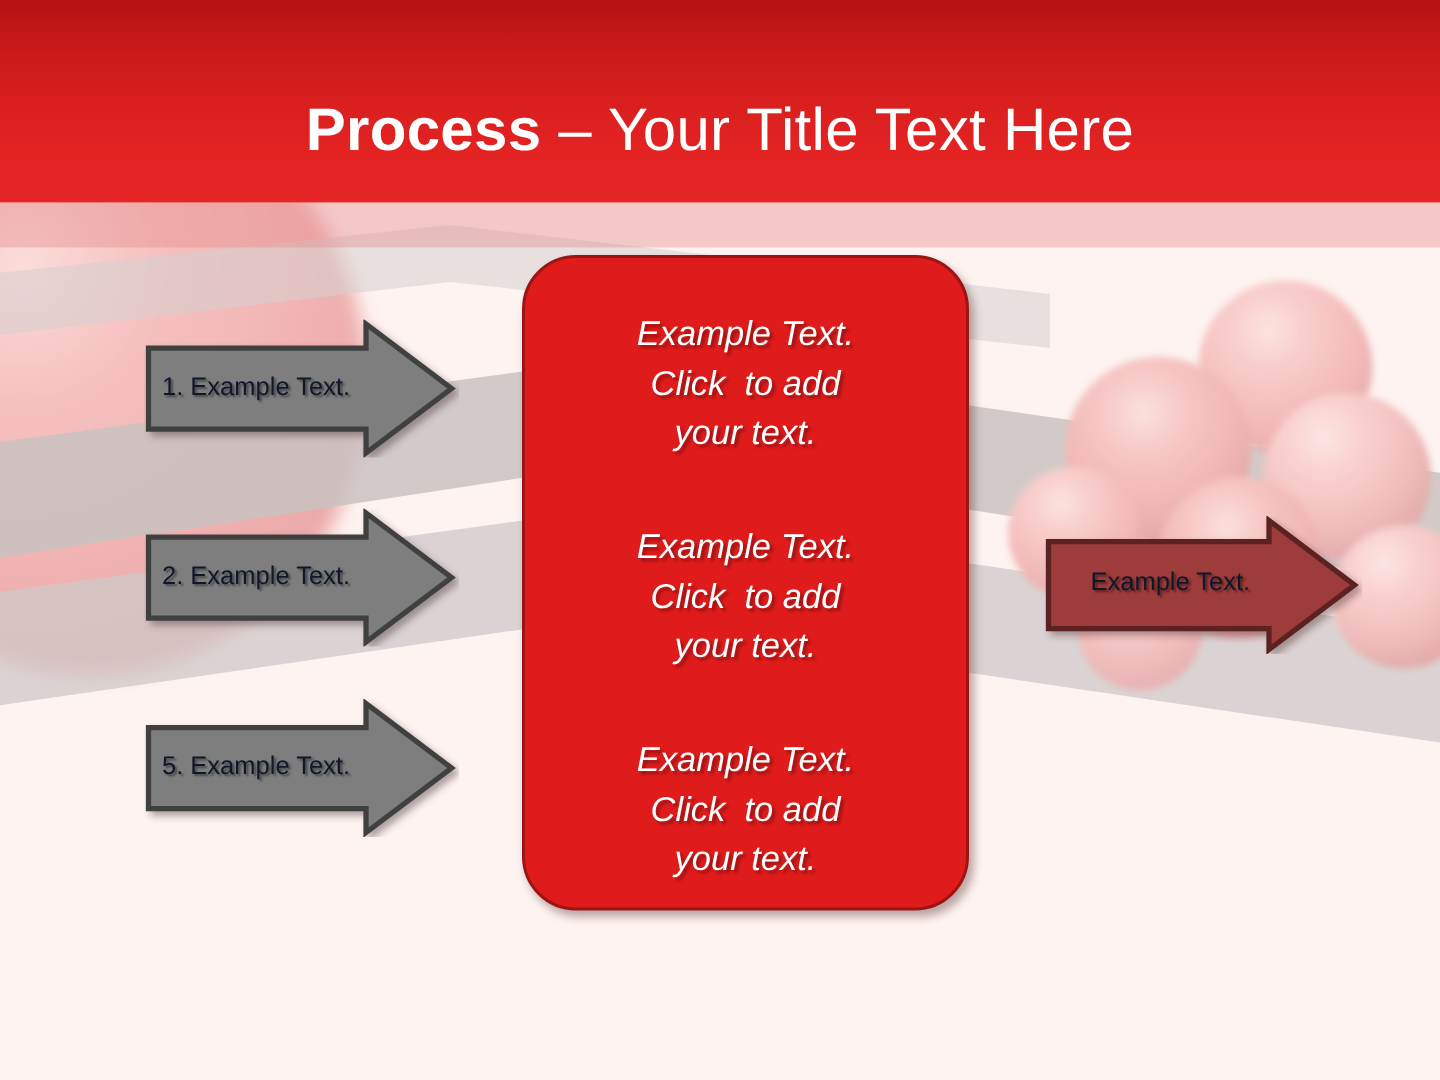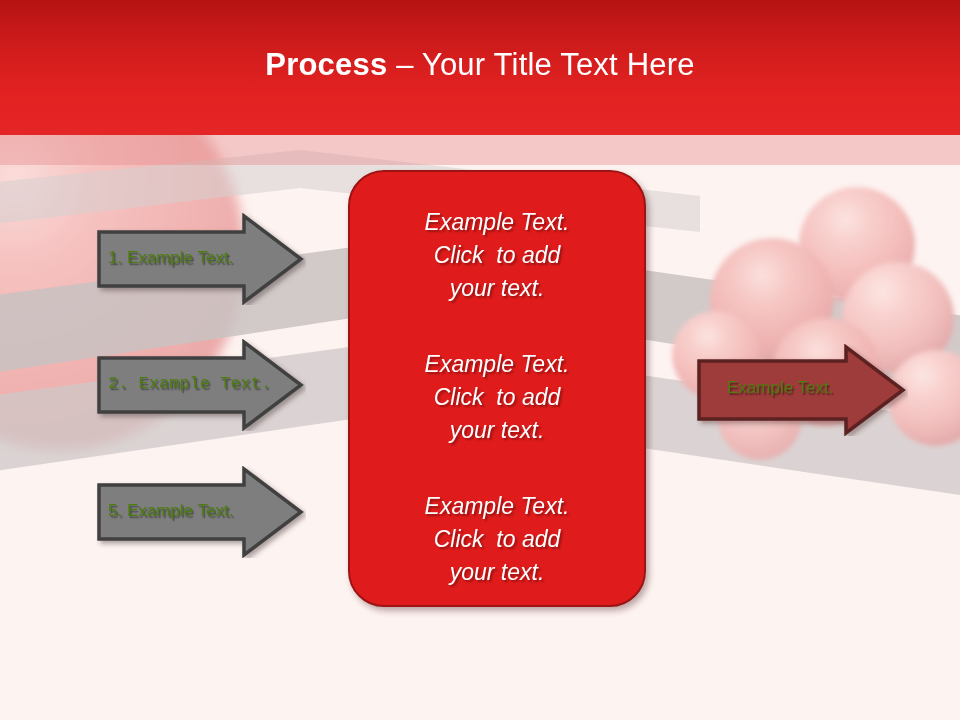--- a/index.html
+++ b/index.html
@@ -55,39 +55,39 @@
     top: 135px;
     width: 960px;
     height: 30px;
     background: rgba(229, 140, 140, 0.42);
     z-index: 29;
   }
 
   .title {
     position: absolute;
     left: 0;
-    top: 45px;
+    top: 67px;
     width: 960px;
     text-align: center;
     color: #ffffff;
-    font-size: 31px;
+    font-size: 40px;
     line-height: 40px;
     letter-spacing: 0.2px;
     white-space: nowrap;
     z-index: 31;
   }
   .title-strong { font-weight: bold; }
   .title-rest   { font-weight: normal; }
 
   
   .arrow-group { position: absolute; z-index: 20; }
 
   .arrow-label {
     position: absolute;
-    color: #4d7c0f;
+    color: #0f172a;
     font-size: 17px;
     line-height: 20px;
     white-space: nowrap;
     text-shadow: 1.5px 1.5px 1.5px rgba(0,0,0,0.45);
     pointer-events: none;
   }
 
   
   .center-panel {
     position: absolute;
@@ -202,21 +202,21 @@
 
   <div class="arrow-group" style="left:96px; top:339px; width:210px; height:92px;">
     <svg width="210" height="92" viewBox="0 0 210 92">
       <defs>
         <filter id="shB" x="-20%" y="-20%" width="150%" height="150%">
           <feDropShadow dx="3" dy="3" stdDeviation="2.4" flood-color="#4a3e3e" flood-opacity="0.45"></feDropShadow>
         </filter>
       </defs>
       <path d="M 3 19 L 148 19 L 148 3 L 205 46 L 148 89 L 148 73 L 3 73 Z" fill="#7E7E7E" stroke="#414141" stroke-width="3.5" stroke-linejoin="miter" filter="url(#shB)"></path>
     </svg>
-    <div class="arrow-label" style="left:12px; top:35px;font-family:Liberation Mono, monospace;">2. Example Text.</div>
+    <div class="arrow-label" style="left:12px; top:35px;">2. Example Text.</div>
   </div>
 
   <div class="arrow-group" style="left:96px; top:466px; width:210px; height:92px;">
     <svg width="210" height="92" viewBox="0 0 210 92">
       <defs>
         <filter id="shC" x="-20%" y="-20%" width="150%" height="150%">
           <feDropShadow dx="3" dy="3" stdDeviation="2.4" flood-color="#4a3e3e" flood-opacity="0.45"></feDropShadow>
         </filter>
       </defs>
       <path d="M 3 19 L 148 19 L 148 3 L 205 46 L 148 89 L 148 73 L 3 73 Z" fill="#7E7E7E" stroke="#414141" stroke-width="3.5" stroke-linejoin="miter" filter="url(#shC)"></path>

